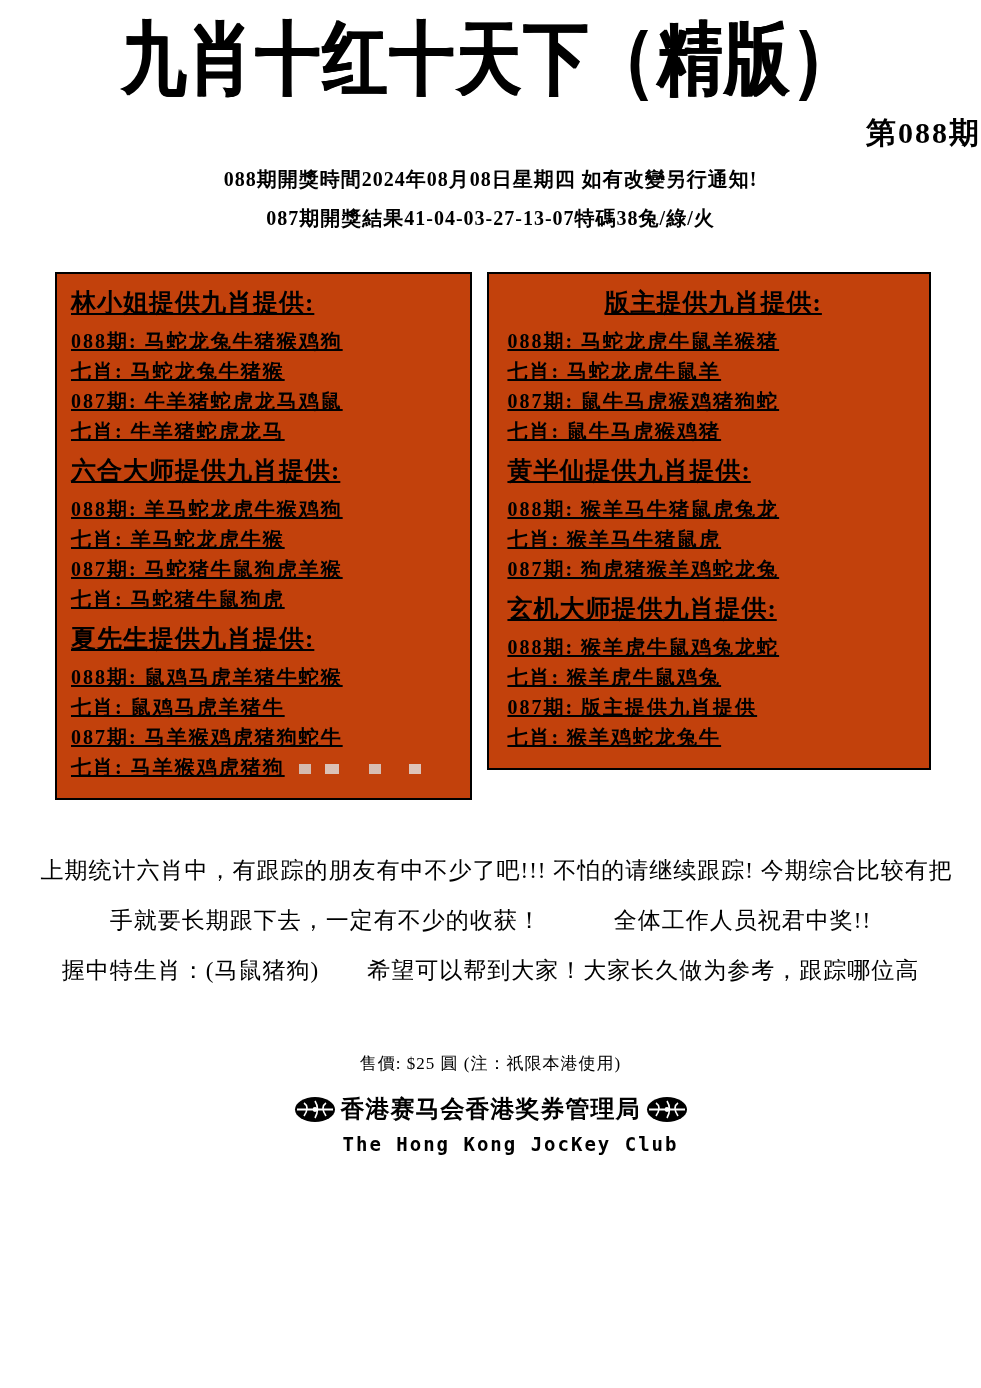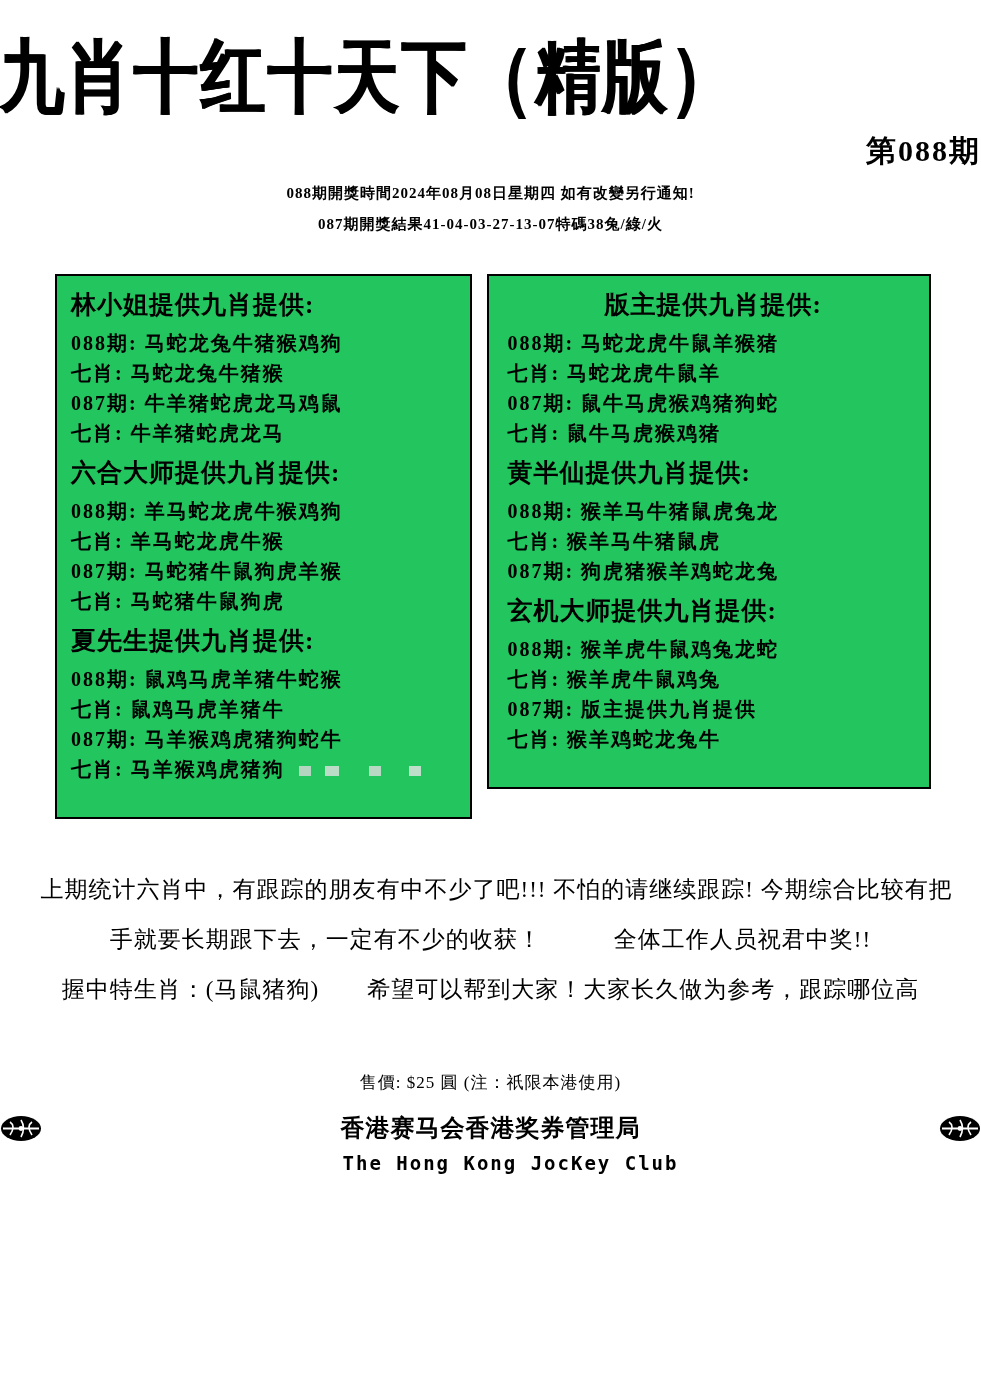--- a/index.html
+++ b/index.html
@@ -1,42 +1,43 @@
 <!DOCTYPE html>
 <html><head>
 <meta charset="utf-8">
 <style>
   html,body{margin:0;padding:0;}
   body{
     width:981px;height:1388px;background:#ffffff;color:#000;
     font-family:"Liberation Serif","DejaVu Serif",serif;
     position:relative;overflow:hidden;
   }
-  .title-wrap{margin-top:34px;}
+  .title-wrap{text-align:center;margin-top:16px;}
   .main-title{
     display:inline-block;
     font-size:64px;font-weight:900;letter-spacing:3px;
     transform:scaleY(1.25);
     font-family:"Liberation Serif","DejaVu Serif",serif;
     text-shadow:1px 0 0 #000, -1px 0 0 #000;
     white-space:nowrap;
   }
   .issue{
     text-align:right;font-size:30px;font-weight:600;margin-top:10px;letter-spacing:2px;
   }
   .info-line{
-    text-align:center;font-size:15px;margin-top:12px;letter-spacing:1px;font-weight:600;
+    text-align:center;font-size:20px;margin-top:12px;letter-spacing:1px;font-weight:600;
   }
   .boxes{
     display:flex;gap:15px;margin:40px 0 0 55px;width:876px;box-sizing:border-box;
     align-items:flex-start;
   }
   .tip-box{
-    border:2px solid #000;box-sizing:border-box;background:#22c55e;
-    padding:10px 10px 23px 14px;
+    border:2px solid #000;box-sizing:border-box;background:#c2410c;
+    padding:10px 10px 6px 14px;
+    text-decoration:underline;
   }
   .tip-box.left{width:433px;min-height:470px;}
   .tip-box.right{width:460px;min-height:458px;padding-left:18px;}
   .tip-section{margin-bottom:10px;}
   .tip-header{
     font-size:25px;font-weight:600;letter-spacing:1px;margin:4px 0 8px 0;line-height:1.2;
   }
   .tip-header.centered{text-align:center;}
   .tip-row{
     font-size:20px;font-weight:700;line-height:30px;letter-spacing:2px;white-space:nowrap;
@@ -49,21 +50,21 @@
   .commentary{
     width:900px;margin:46px auto 0;text-align:center;
   }
   .commentary-line{
     font-size:23px;line-height:50px;letter-spacing:1px;font-weight:500;white-space:nowrap;
   }
   .price-line{
     text-align:center;margin-top:56px;font-size:17px;font-weight:400;letter-spacing:1px;
   }
   .org-row{
-    display:flex;justify-content:space-between;align-items:center;gap:5px;margin-top:18px;
+    display:flex;justify-content:center;align-items:center;gap:5px;margin-top:18px;
   }
   .org-cn{font-size:24px;font-weight:700;letter-spacing:1px;}
   .org-en{
     text-align:center;margin-top:8px;font-size:19px;font-weight:700;letter-spacing:2px;
     font-family:"DejaVu Sans Mono","Liberation Mono",monospace;
     padding-left:40px;
   }
   .logo{width:42px;height:27px;display:block;}
 </style>
 </head>

